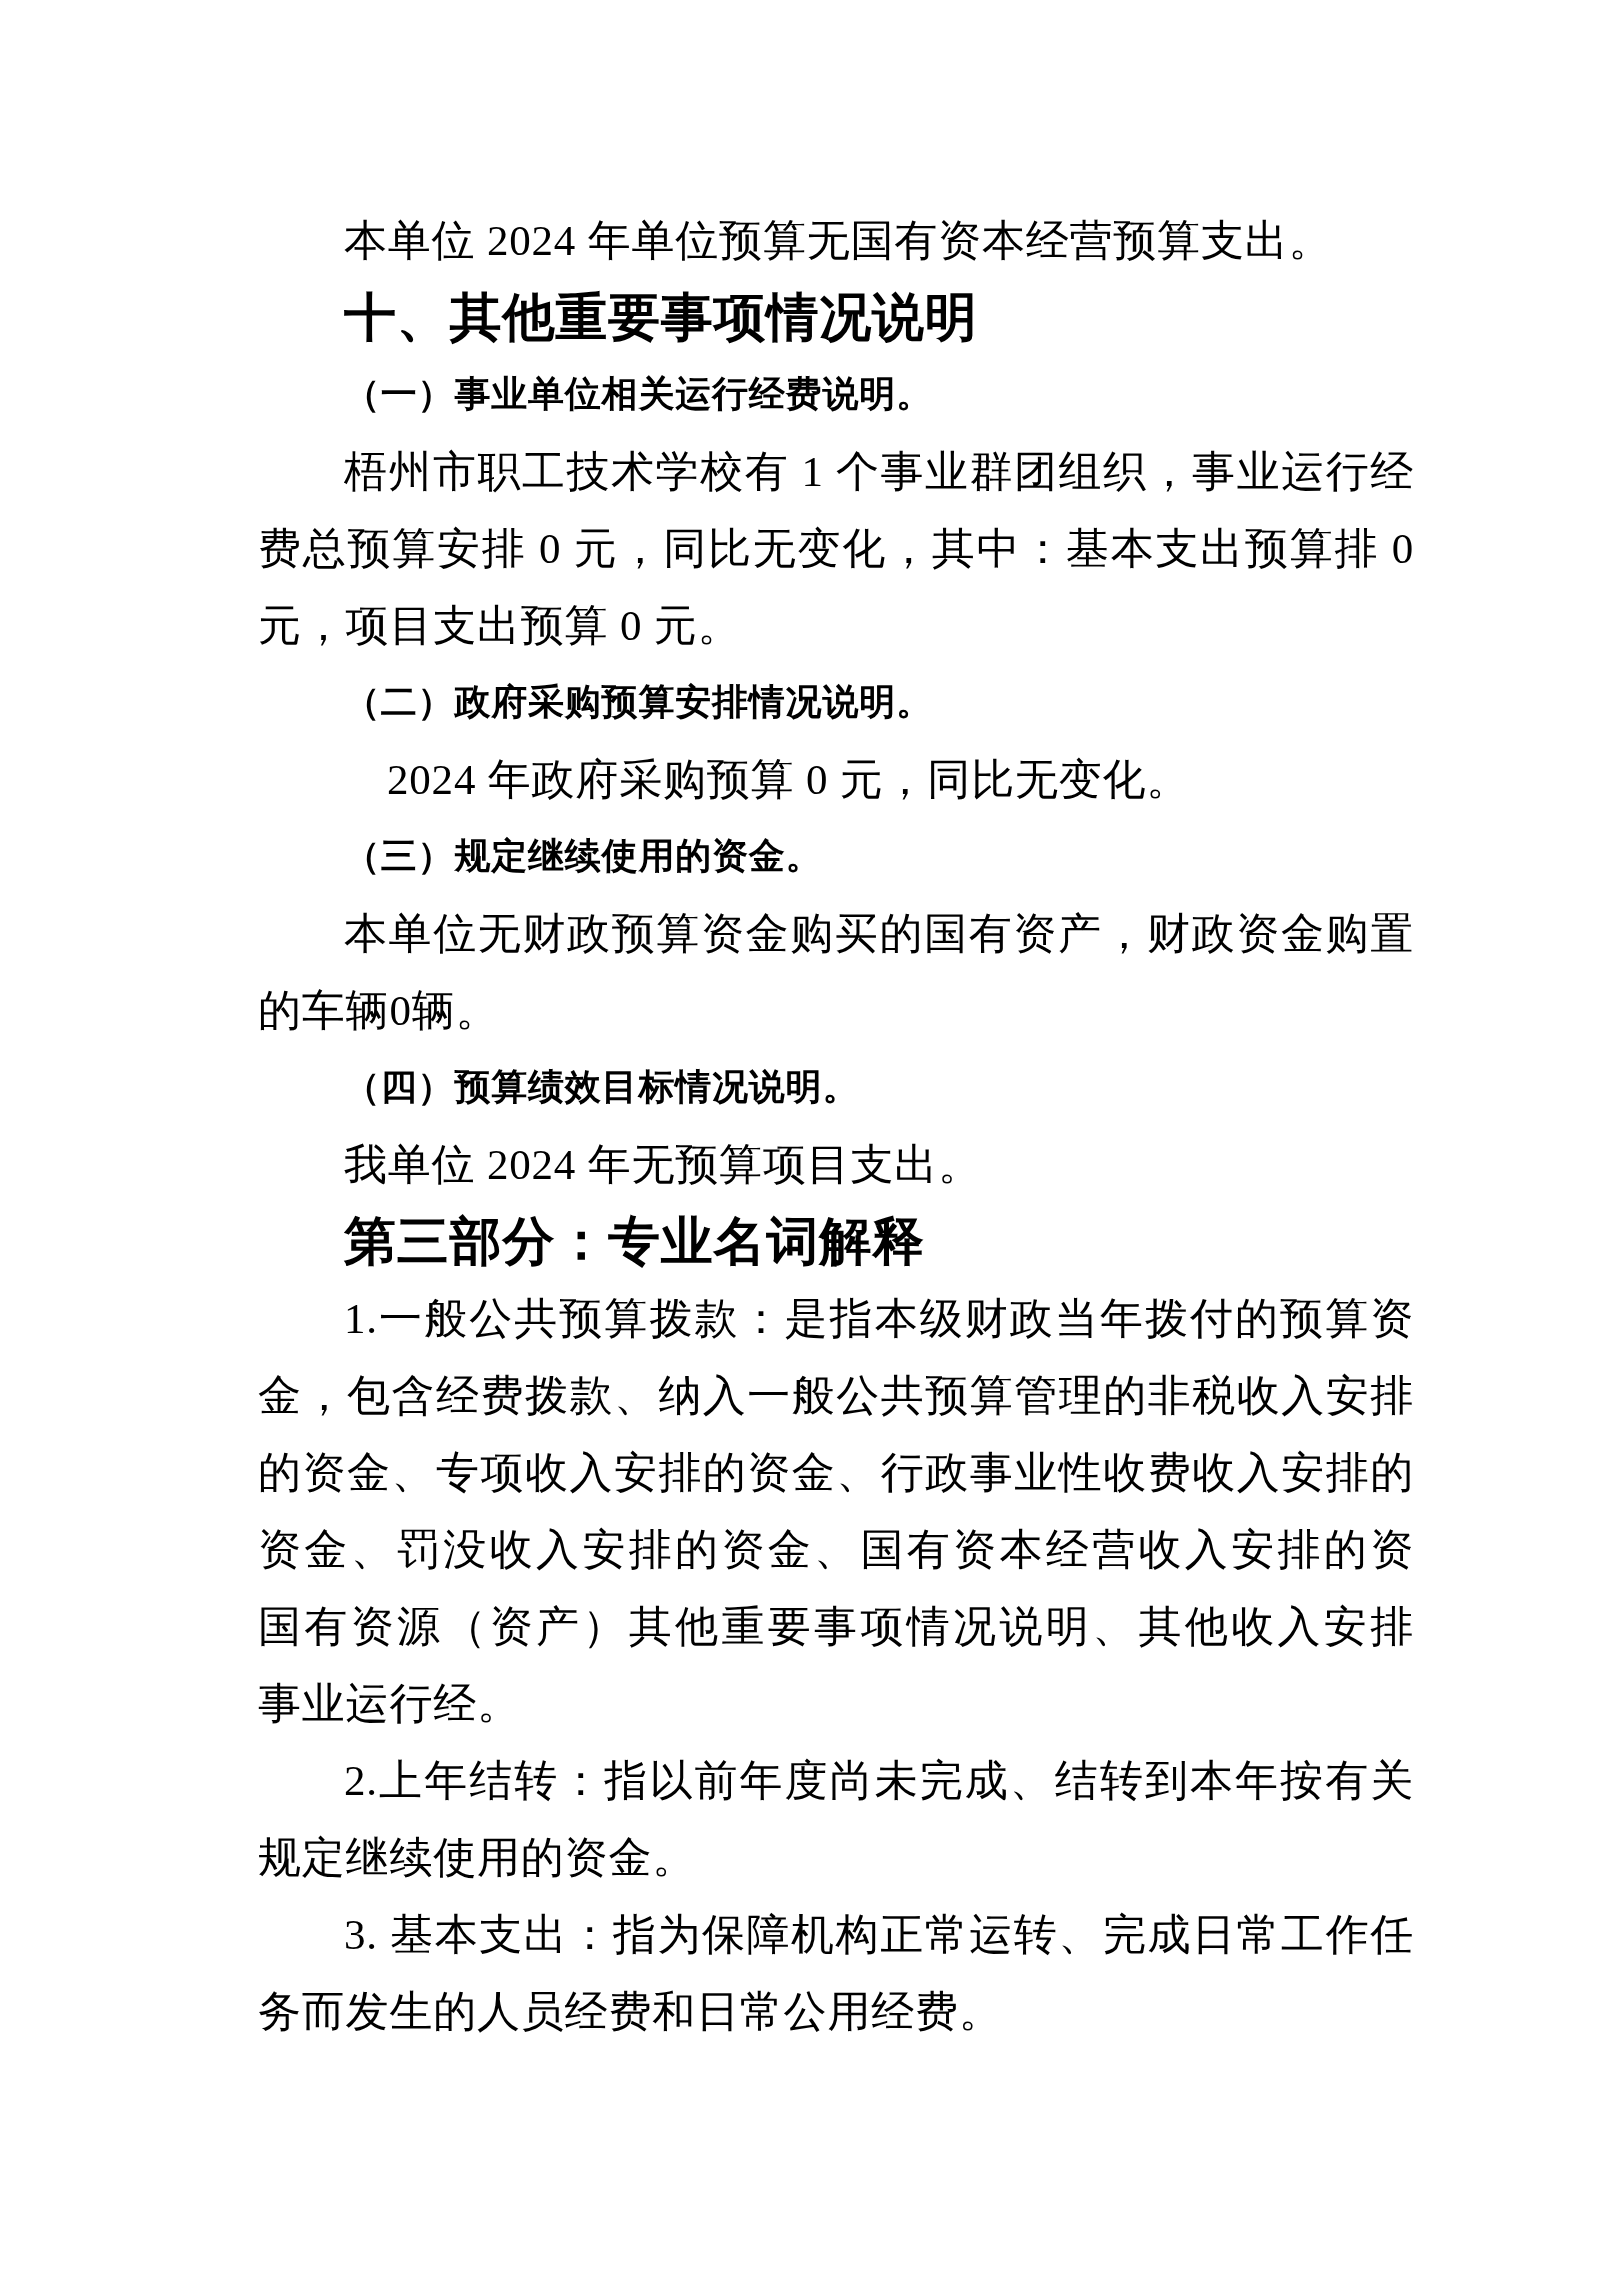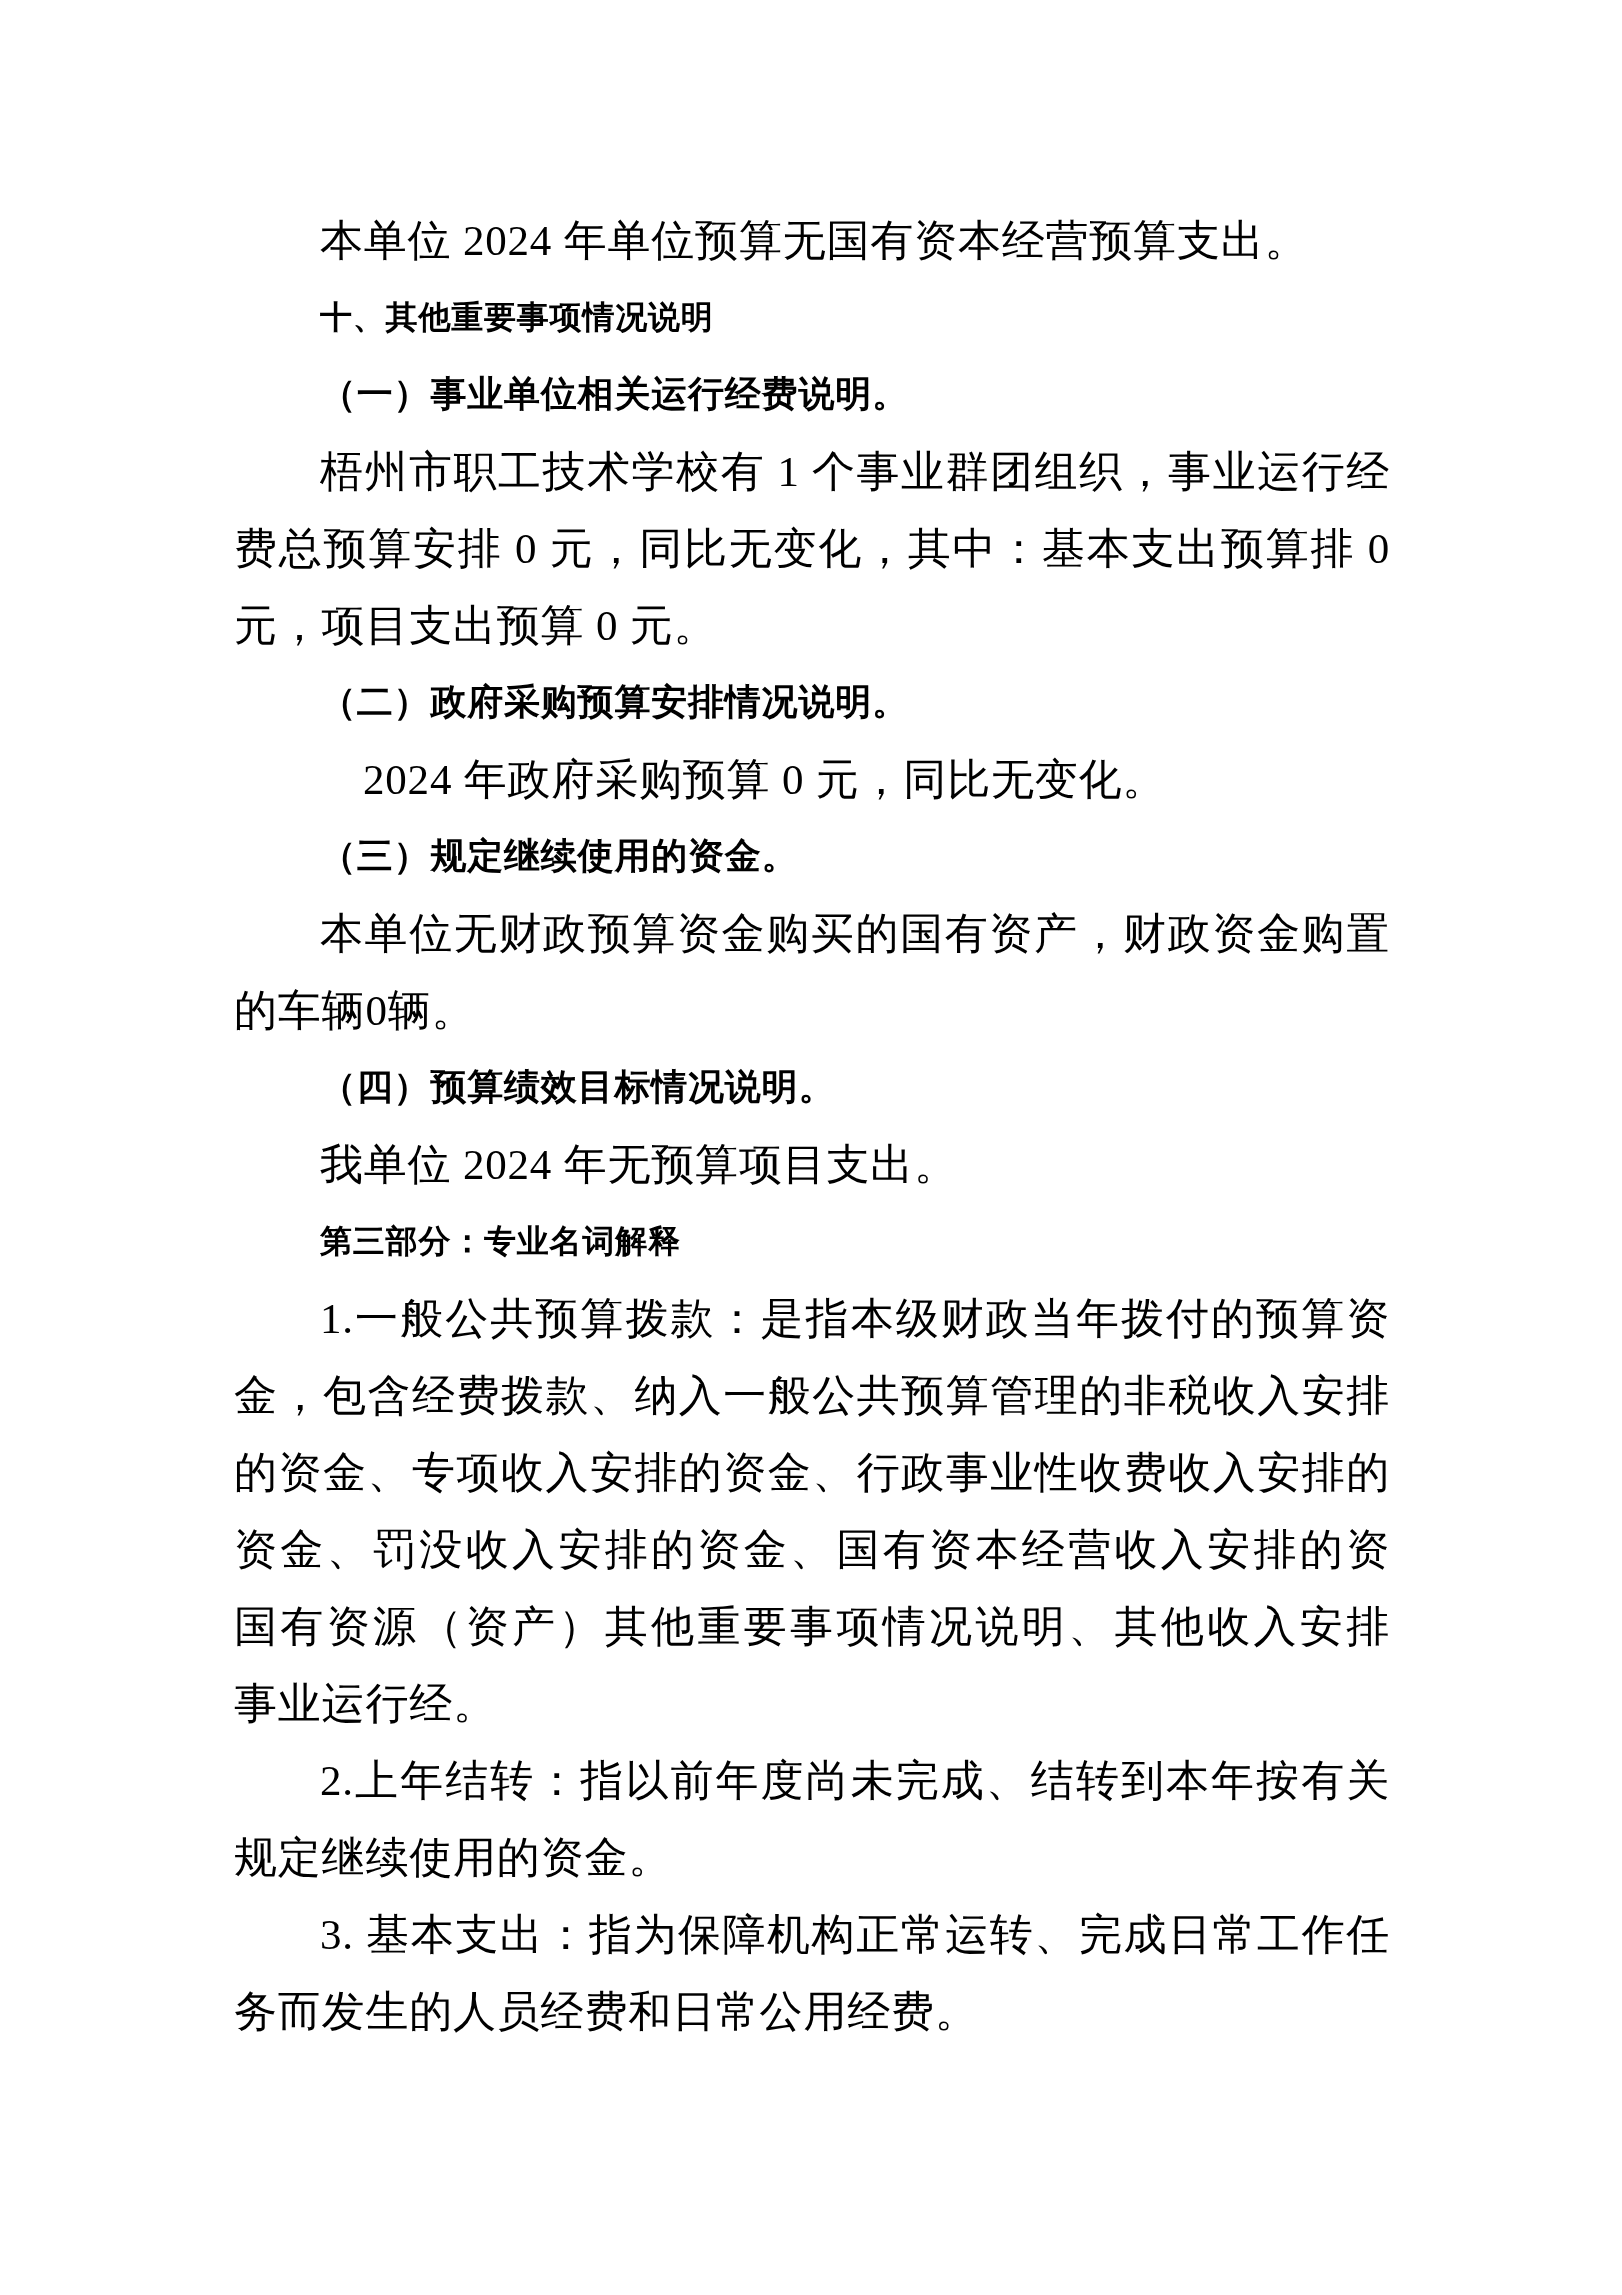--- a/index.html
+++ b/index.html
@@ -7,21 +7,21 @@
     position: relative;
     width: 1622px;
     height: 2295px;
     background: #ffffff;
     color: #000000;
     font-family: "Liberation Serif", "DejaVu Serif", serif;
     overflow: hidden;
   }
   .content {
     position: absolute;
-    left: 234px;
+    left: 258px;
     top: 202px;
     width: 1156px;
   }
   .line {
     font-size: 43px;
     line-height: 77px;
     height: 77px;
     white-space: nowrap;
     letter-spacing: 0.8px;
   }
@@ -32,21 +32,21 @@
     text-align-last: justify;
     text-justify: distribute;
     overflow: hidden;
   }
   .indent   { text-indent: 86px; }
   .indent-lg{ text-indent: 129px; }
   
   .hei {
     font-family: "Liberation Sans", "DejaVu Sans", sans-serif;
     font-weight: bold;
-    font-size: 32px;
+    font-size: 52px;
   }
   
   .kai {
     font-weight: bold;
     font-size: 36px;
   }
   .center { text-align: left; }
 </style>
 </head>
 <body>

